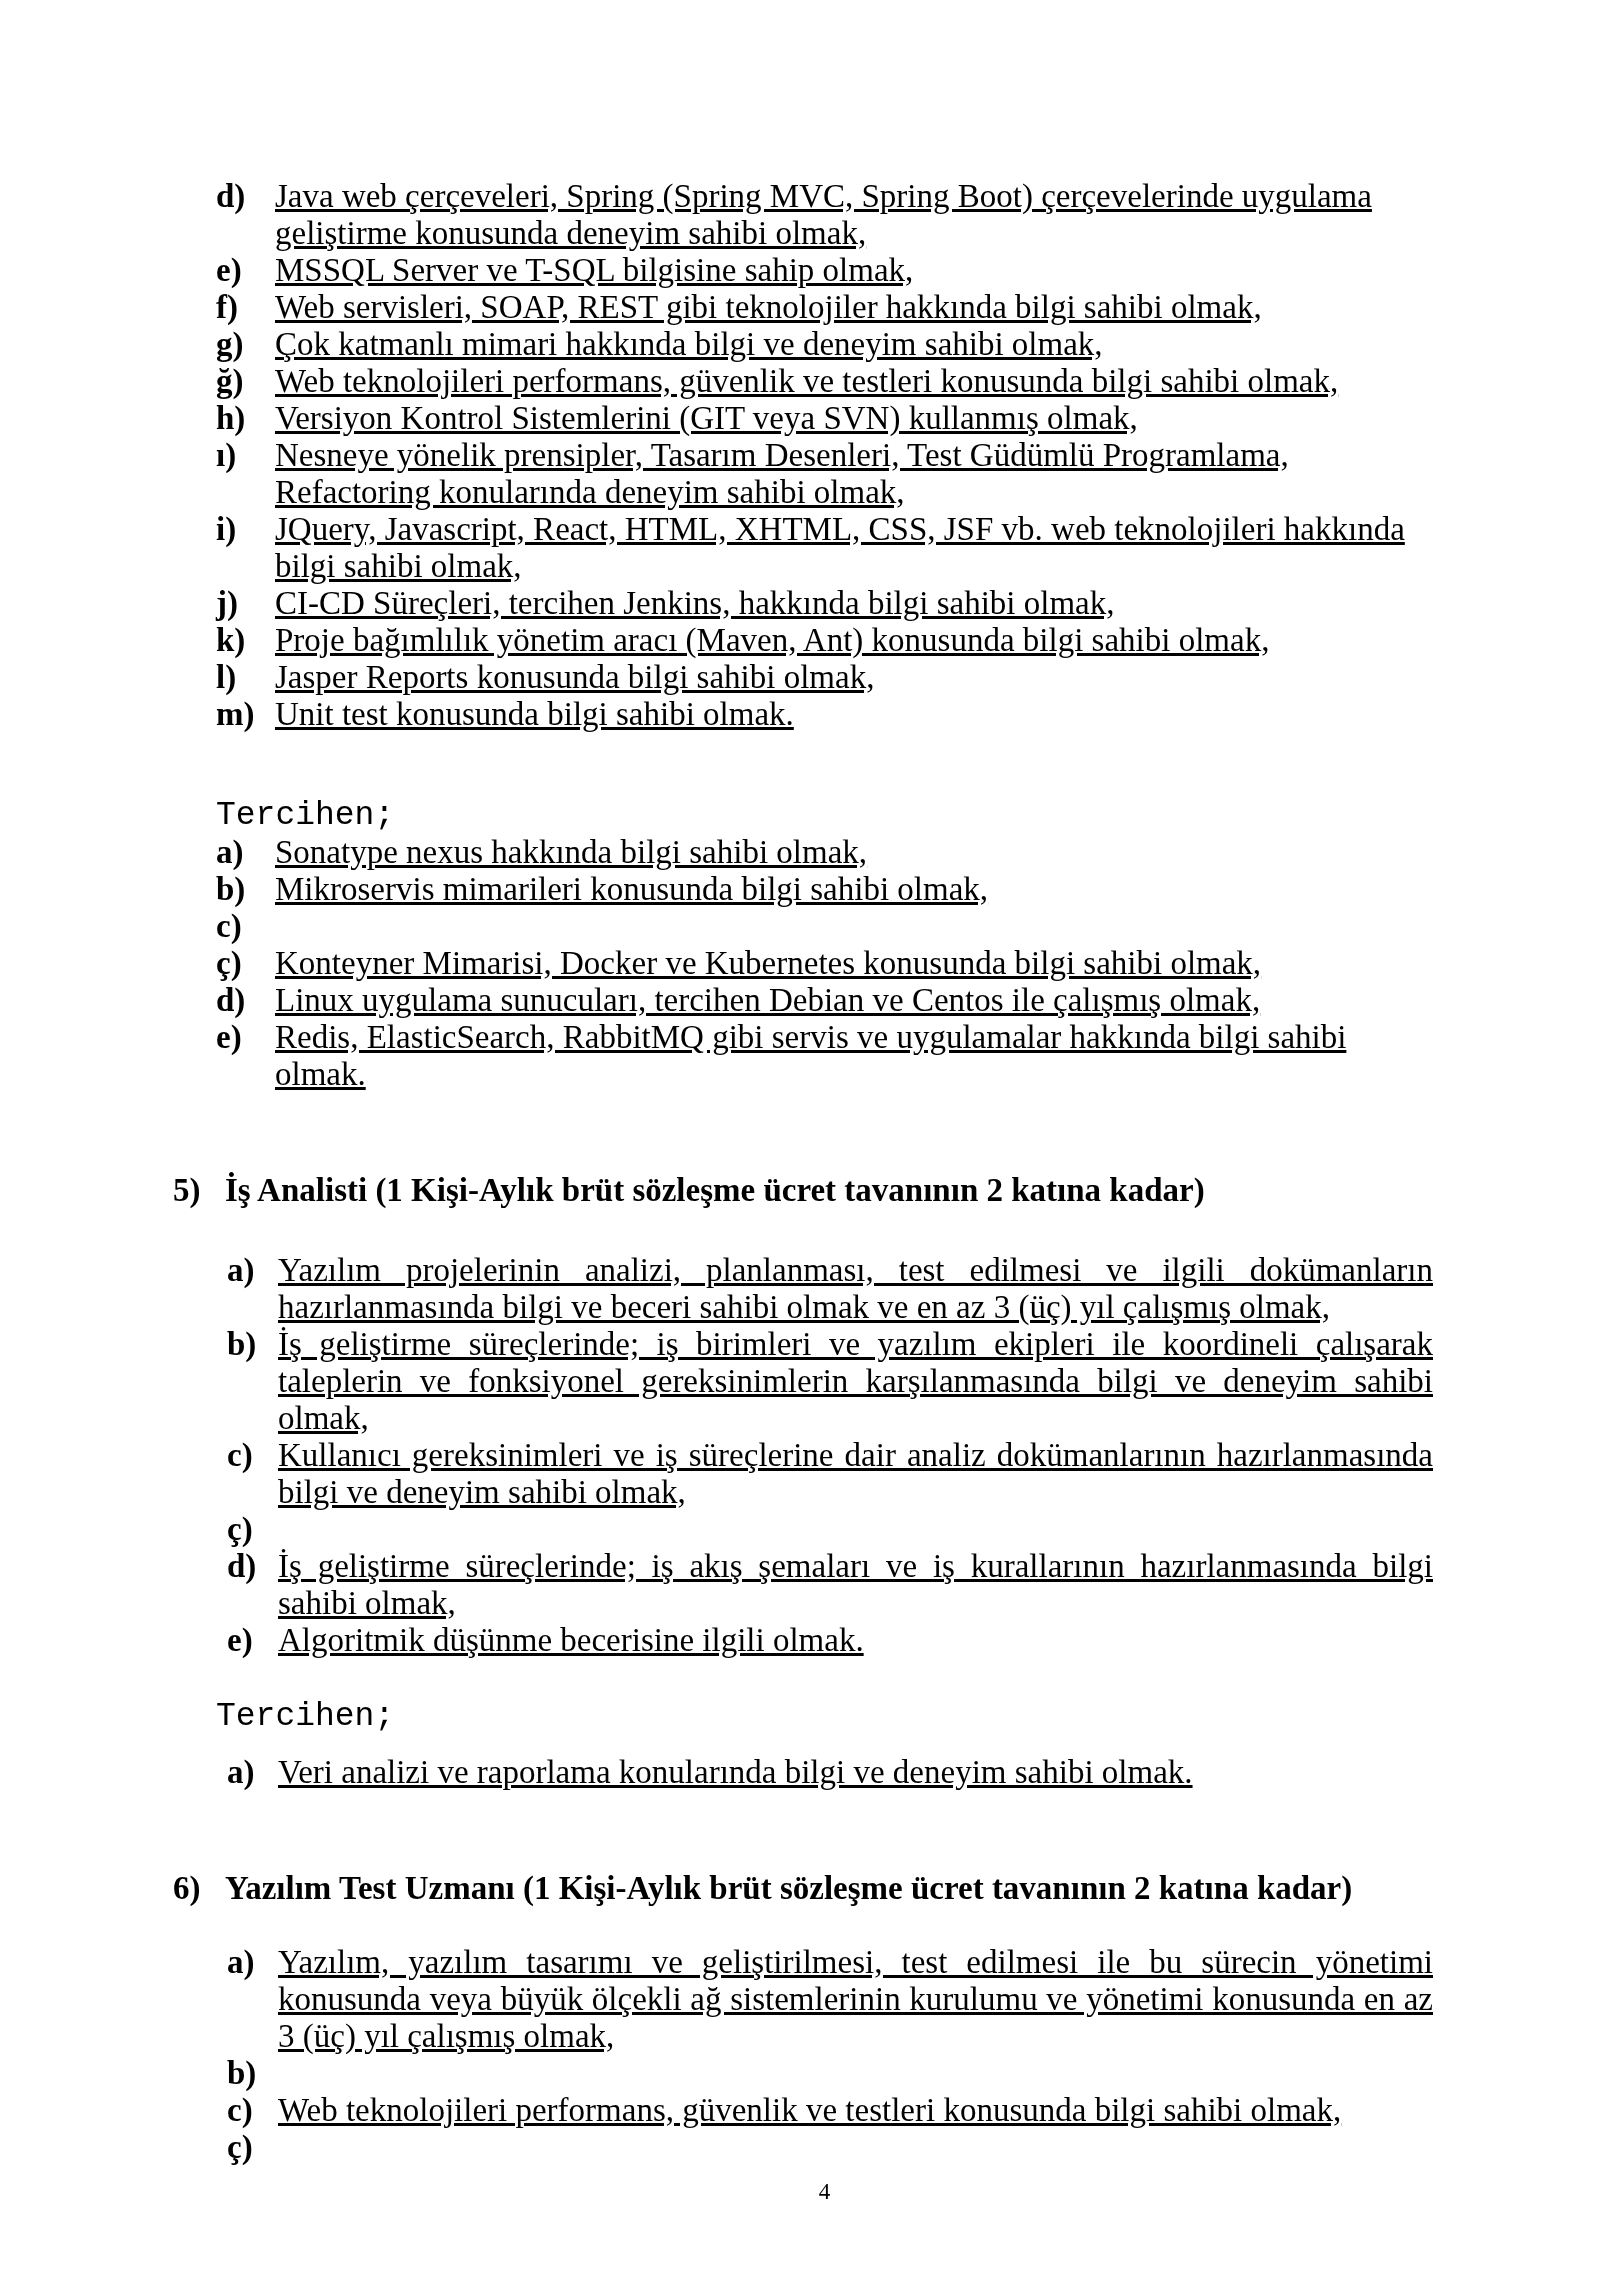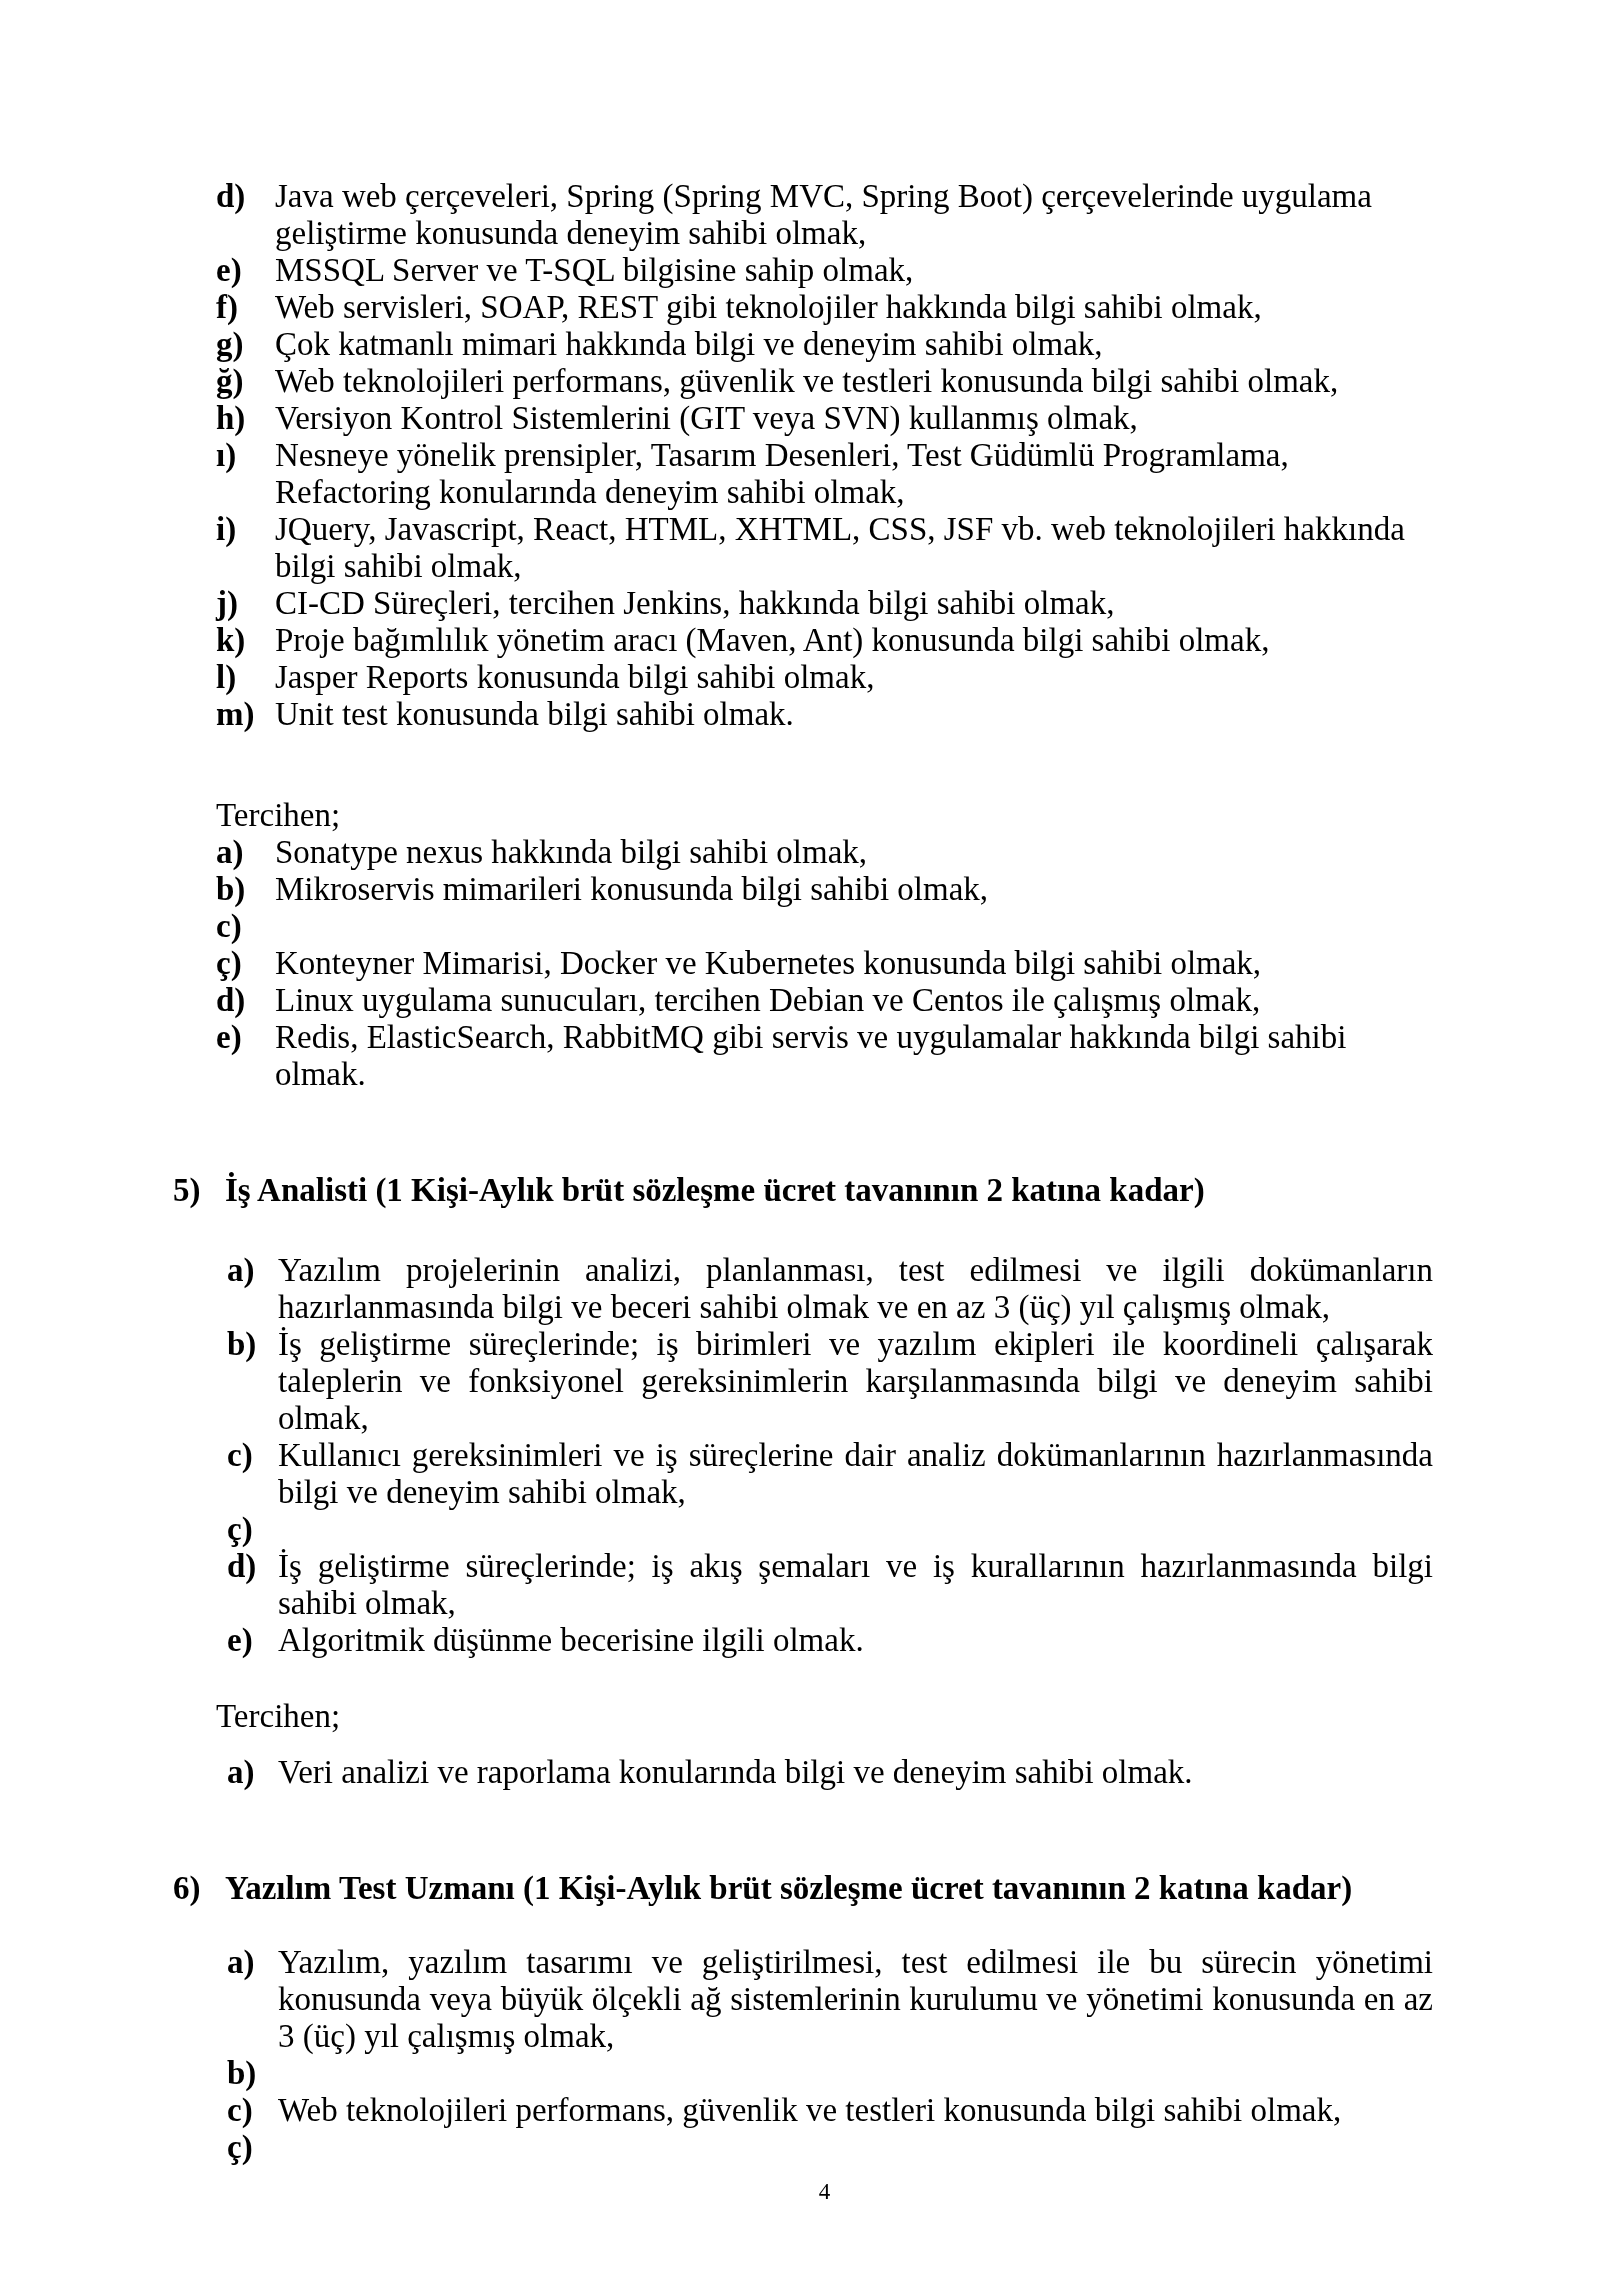--- a/index.html
+++ b/index.html
@@ -11,26 +11,26 @@
     color:#000000;
     font-family:"Liberation Serif", serif;
     font-size:33px;
     line-height:37px;
     overflow:hidden;
     margin:0 auto;
   }
   .content{padding:178px 190px 0 0;}
   .item{display:flex;}
   .item .lbl{flex:0 0 59px;font-weight:bold;}
-  .item .txt{flex:1;}
+  .item .txt{flex:1;text-decoration:underline;}
   .list-top .item{padding-left:216px;}
   .seclist .item{padding-left:227px;}
   .seclist .item .lbl{flex:0 0 51px;}
   .seclist .item .txt{text-align:justify;}
-  .tercihen{padding-left:216px;}
+  .tercihen{padding-left:216px;font-family:Liberation Mono, monospace;}
   .tercihen-1{margin-top:64px;}
   .heading{display:flex;font-weight:bold;padding-left:173px;}
   .heading .hlbl{flex:0 0 52px;}
   .heading-5{margin-top:79px;}
   .list-5{margin-top:43px;}
   .tercihen-2{margin-top:39px;}
   .list-t2{margin-top:19px;}
   .list-t2 .item{padding-left:227px;}
   .list-t2 .item .lbl{flex:0 0 51px;}
   .heading-6{margin-top:79px;}

